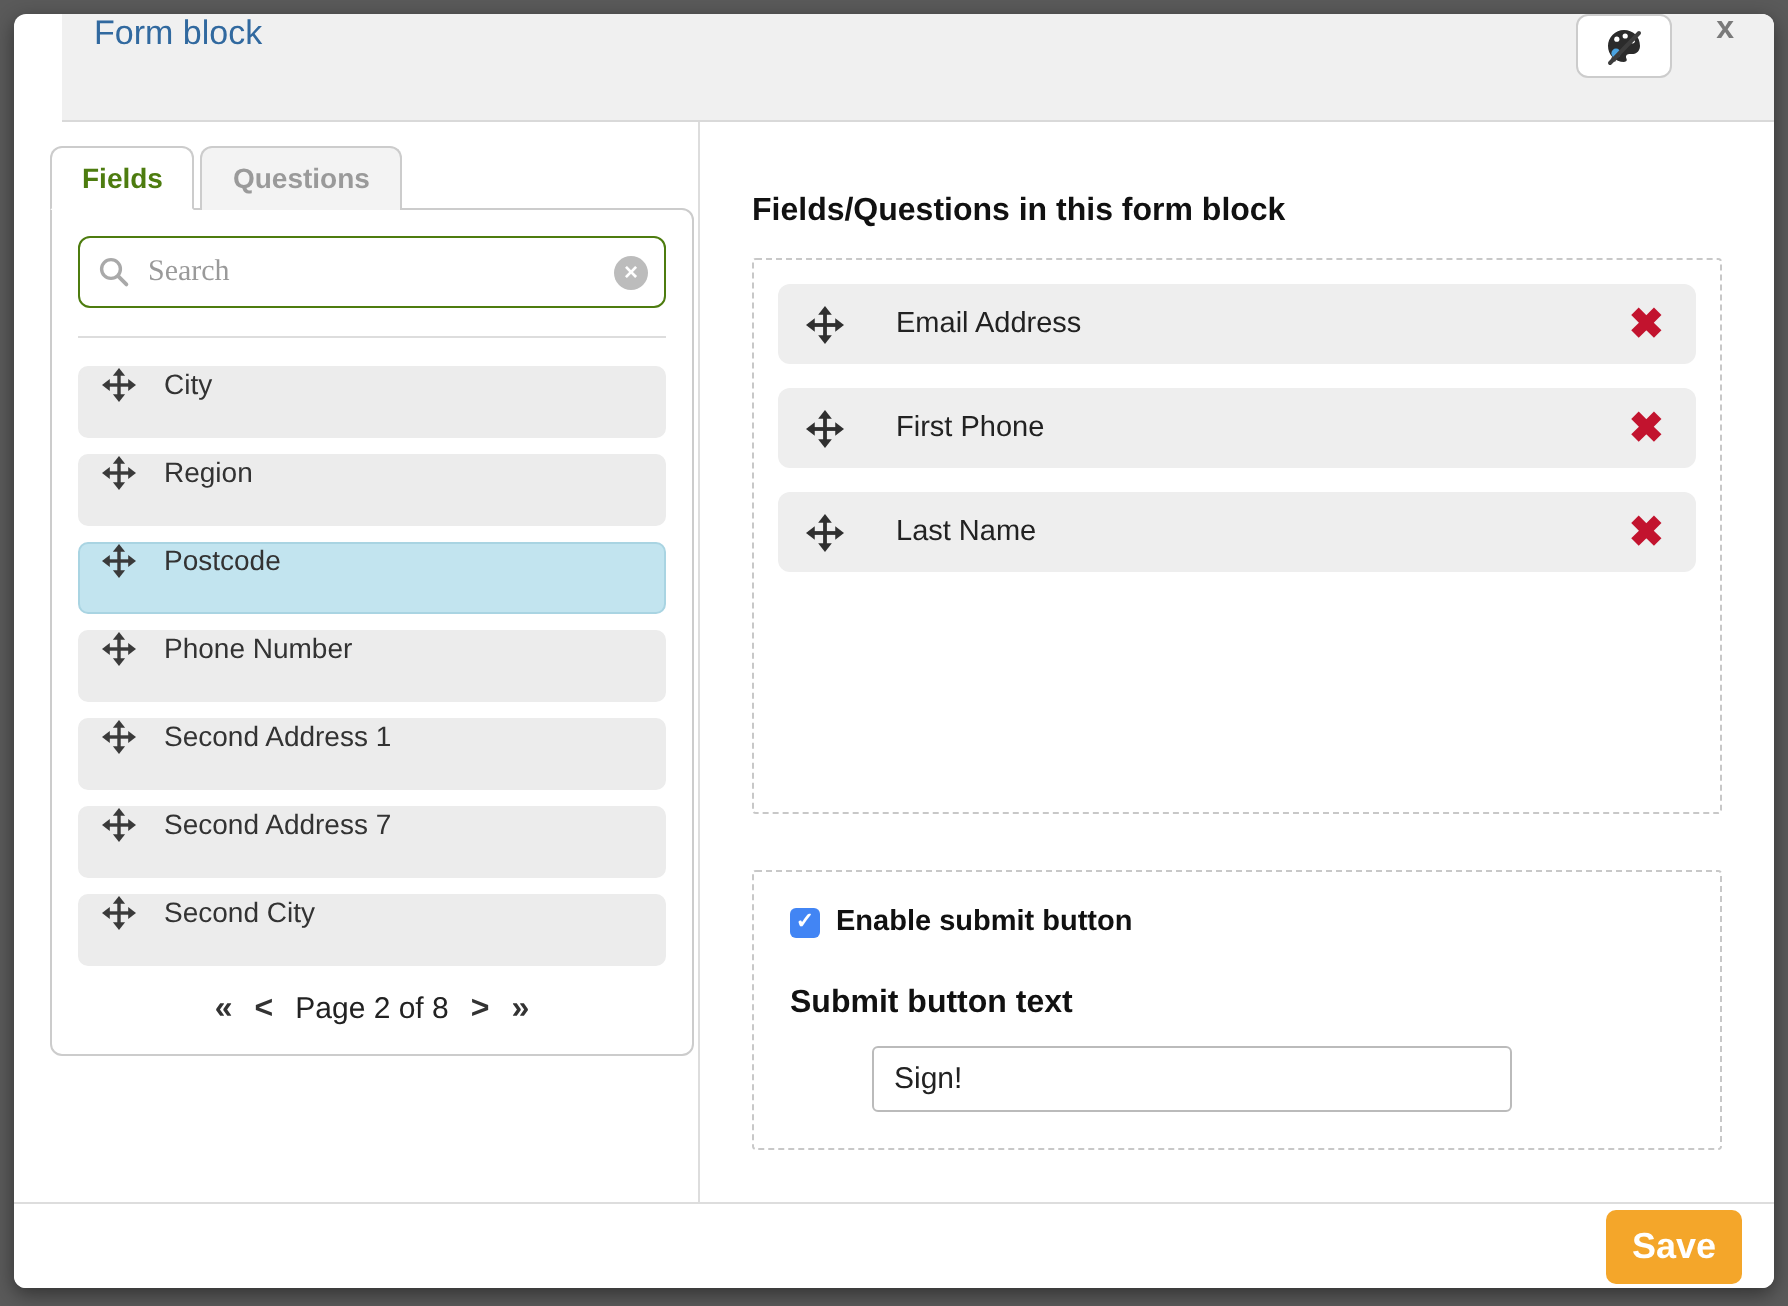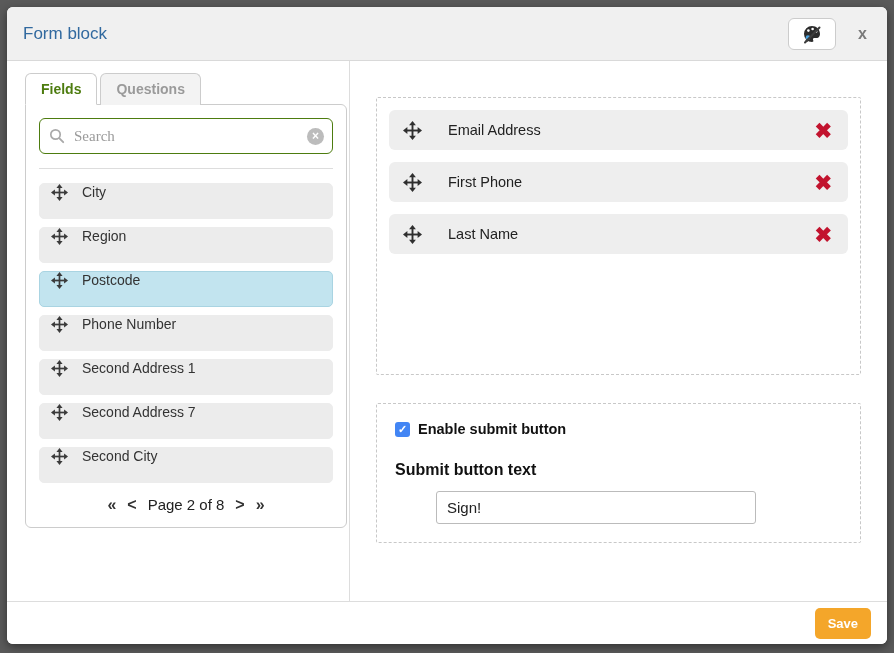--- a/index.html
+++ b/index.html
@@ -11,21 +11,21 @@
   }
   .modal {
     position: absolute; left: 7px; top: 7px; right: 7px; bottom: 9px;
     background: #fff; border-radius: 6px; overflow: hidden;
     display: flex; flex-direction: column;
     box-shadow: 0 3px 10px rgba(0,0,0,.45);
   }
   
   .hdr {
     height: 54px; background: #f0f0f0; border-bottom: 1px solid #d9d9d9;
-    display: flex; align-items: center; flex: 0 0 auto;
+    display: flex; flex: 0 0 auto; margin-left: 24px;
   }
   .hdr-title { color: #31699f; font-size: 17px; padding-left: 16px; flex: 1; }
   .theme-btn {
     background: #fff; border: 1px solid #ccc; border-radius: 6px;
     width: 48px; height: 32px; display: flex; align-items: center; justify-content: center;
     cursor: pointer;
   }
   .close-x {
     color: #7a7a7a; font-weight: bold; font-size: 16px;
     margin: 0 20px 0 22px; cursor: pointer; line-height: 1;
@@ -104,21 +104,21 @@
     width: 320px; height: 33px; border: 1px solid #bbb; border-radius: 3px;
     padding: 0 10px; font-size: 15px; color: #222;
     font-family: "Liberation Sans", sans-serif; outline: none; margin-left: 41px;
   }
   
   .ftr {
     flex: 0 0 auto; height: 43px; border-top: 1px solid #ddd; background: #fff;
     display: flex; align-items: center; justify-content: flex-end; padding-right: 16px;
   }
   .save-btn {
-    background: #f4a62a; color: #fff; font-weight: bold; font-size: 13px;
+    background: #f4a62a; color: #fff; font-weight: bold; font-size: 18px;
     border: none; border-radius: 5px; padding: 8px 13px; cursor: pointer;
     font-family: "Liberation Sans", sans-serif;
   }
 </style>
 </head>
 <body>
 
 <div class="modal">
 
   <div class="hdr">
@@ -257,20 +257,21 @@
           <span class="pg-btn">«</span>
           <span class="pg-btn">&lt;</span>
           <span>Page 2 of 8</span>
           <span class="pg-btn">&gt;</span>
           <span class="pg-btn">»</span>
         </div>
       </div>
     </div>
 
     <div class="right-col">
+      <div class="rp-heading">Fields/Questions in this form block</div>
 
       <div class="dashed-box box-fields">
         <div class="sel-row">
           <span class="move-ic">
               <svg width="19" height="19" viewBox="0 0 20 20" fill="#2f2f2f">
                 <path d="M10 0l3.6 4.6H6.4z"></path>
                 <path d="M10 20l-3.6-4.6h7.2z"></path>
                 <path d="M0 10l4.6-3.6v7.2z"></path>
                 <path d="M20 10l-4.6 3.6V6.4z"></path>
                 <rect x="9" y="4" width="2" height="12"></rect>

